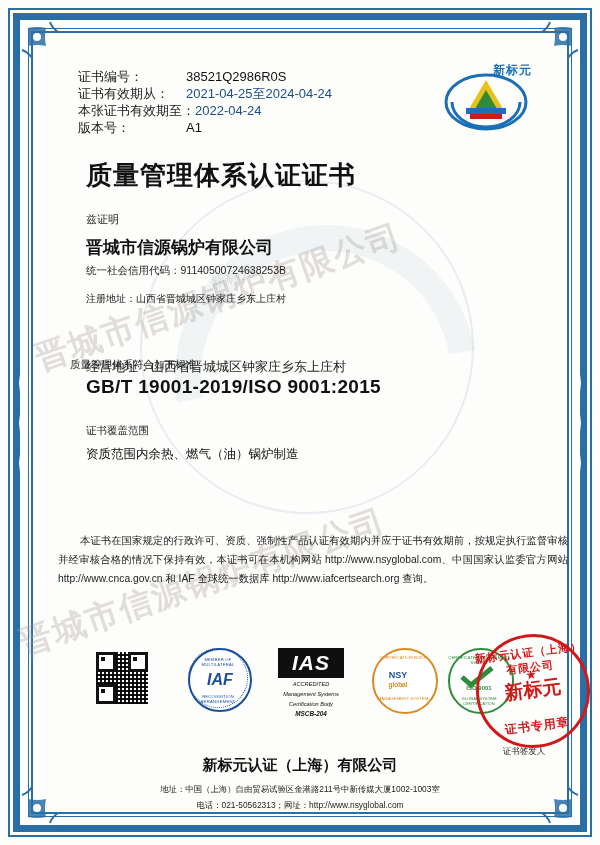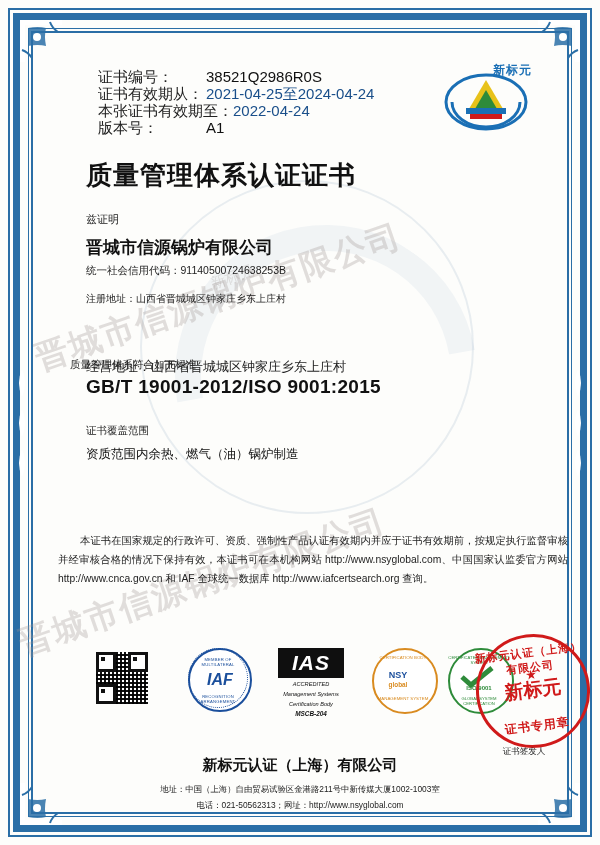--- a/index.html
+++ b/index.html
@@ -80,22 +80,22 @@
     position:absolute;left:210px;top:268px;
     color:rgba(160,150,145,.26);
     font-size:15px;transform:rotate(-19deg);white-space:nowrap;
   }
 
   
   .content{
     position:absolute;left:46px;top:46px;right:46px;bottom:46px;
   }
   .meta{
-    position:absolute;left:52px;top:22px;
-    font-size:15px;color:#222;line-height:17px;
+    position:absolute;left:32px;top:22px;
+    font-size:13px;color:#222;line-height:17px;
   }
   .meta div span.lbl{display:inline-block;min-width:108px;}
   .meta .val{color:#111;}
   .meta .val-blue{color:#1a4f8a;}
 
   
   .logo{
     position:absolute;right:14px;top:12px;width:108px;height:74px;
   }
   .logo-text{
@@ -356,21 +356,21 @@
     </div>
 
     <div class="title">质量管理体系认证证书</div>
     <div class="hereby">兹证明</div>
     <div class="company">晋城市信源锅炉有限公司</div>
     <div class="credit">统一社会信用代码：91140500724638253B</div>
     <div class="addr1">注册地址：山西省晋城城区钟家庄乡东上庄村</div>
     <div class="addr2">经营地址：山西省晋城城区钟家庄乡东上庄村</div>
 
     <div class="std-lbl">质量管理体系符合如下标准</div>
-    <div class="std">GB/T 19001-2012/ISO 9001:2015</div>
+    <div class="std">GB/T 19001-2019/ISO 9001:2015</div>
 
     <div class="scope-lbl">证书覆盖范围</div>
     <div class="scope">资质范围内余热、燃气（油）锅炉制造</div>
 
     <div class="para"><span class="ind"></span><span>本证书在国家规定的行政许可、资质、强制性产品认证有效期内并应于证书有效期前，按规定执行监督审核并经审核合格的情况下保持有效，本证书可在本机构网站 http://www.nsyglobal.com、中国国家认监委官方网站 http://www.cnca.gov.cn 和 IAF 全球统一数据库 http://www.iafcertsearch.org 查询。</span></div>
 
     <div class="marks">
 
       <div class="qr">
         <div class="qr-in">

